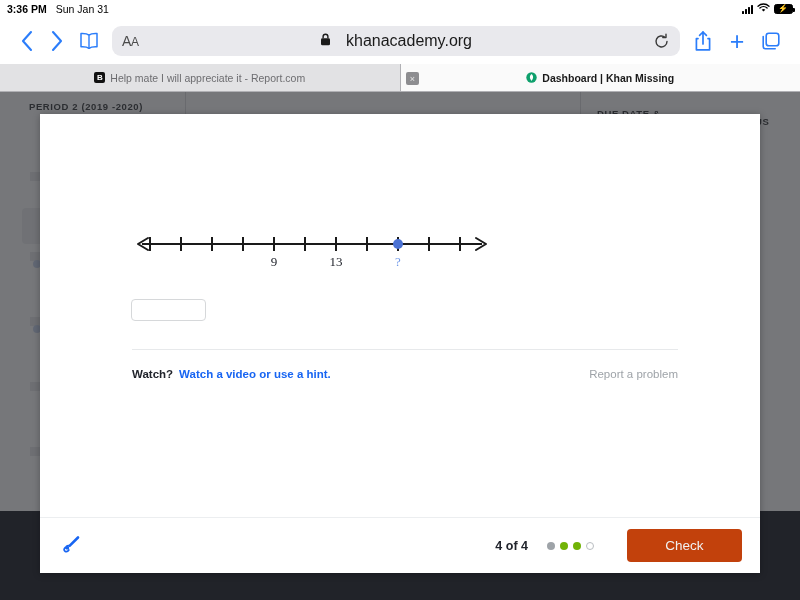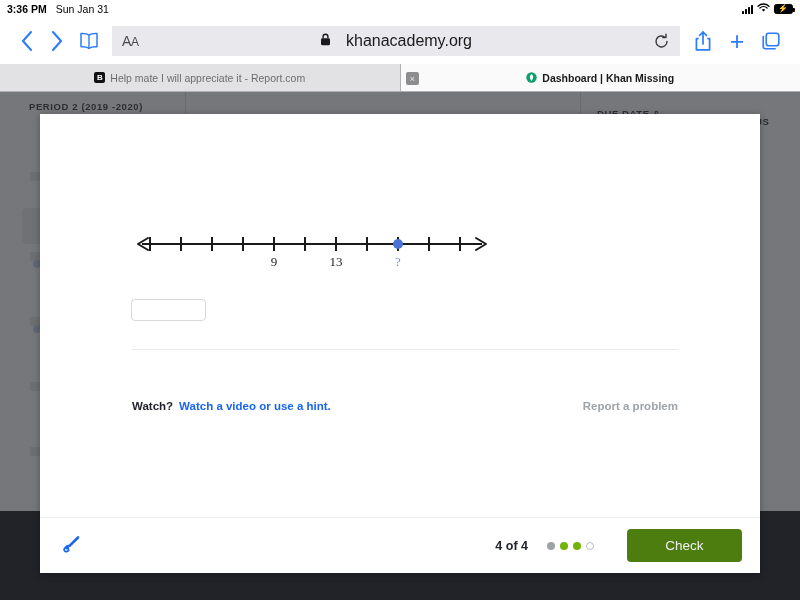--- a/index.html
+++ b/index.html
@@ -42,21 +42,21 @@
   
   #safari-toolbar {
     position: absolute; top: 18px; left: 0; width: 800px; height: 46px;
     background: #ffffff; display: flex; align-items: center; padding: 0 12px;
   }
   .nav-ico { color: #2b7dfa; display: flex; align-items: center; justify-content: center; cursor: pointer; }
   #back-button { width: 30px; }
   #forward-button { width: 30px; }
   #bookmarks-button { width: 34px; }
   #url-bar {
-    flex: 1; height: 30px; margin: 0 6px; background: #e9e9ed; border-radius: 0;
+    flex: 1; height: 30px; margin: 0 6px; background: #e9e9ed; border-radius: 9px;
     display: flex; align-items: center; position: relative; padding: 0 10px;
   }
   #aa-button { font-size: 12px; color: #4b4b4b; letter-spacing: -.3px; }
   #aa-button .big { font-size: 14px; }
   #url-center {
     position: absolute; left: 0; right: 0; display: flex; align-items: center;
     justify-content: center; gap: 5px; pointer-events: none;
   }
   #url-text { font-size: 16px; color: #1a1a1a; margin-left: 10px; }
   .lock-icon { display: inline-block; }
@@ -168,36 +168,36 @@
   #divider {
     position: absolute; left: 92px; top: 235px; width: 546px; height: 1px; background: #e7e9eb;
   }
 
   #stuck-row {
     position: absolute; left: 92px; top: 254px; width: 546px;
     display: flex; align-items: baseline; font-size: 11.5px;
   }
   #stuck-label { font-weight: 700; color: #21242c; }
   #hint-link { color: #1865f2; font-weight: 700; margin-left: 6px; cursor: pointer; }
-  #report-link { margin-left: auto; color: #9ea3a8; font-weight: 700; cursor: pointer; margin-top: 32px; }
+  #report-link { margin-left: auto; color: #9ea3a8; font-weight: 400; cursor: pointer; }
 
   #modal-footer {
     position: relative; height: 56px; flex: none; border-top: 1px solid #eceef0;
     display: flex; align-items: center; padding: 0 18px;
   }
   #scratchpad-button { width: 26px; height: 26px; display: flex; align-items: center; cursor: pointer; }
   #progress-area { margin-left: auto; display: flex; align-items: center; gap: 19px; }
   #progress-count { font-size: 12.5px; color: #21242c; font-weight: 600; }
   #progress-dots { display: flex; align-items: center; gap: 5px; }
   .pdot { width: 8px; height: 8px; border-radius: 50%; }
   .pdot.grey { background: #9ea3a8; }
   .pdot.green { background: #71b307; }
   .pdot.empty { background: transparent; border: 1.3px solid #b9bdc1; }
   #check-button {
-    margin-left: 14px; width: 115px; height: 33px; background: #4d7c0f;
+    margin-left: 14px; width: 115px; height: 33px; background: #c2410c;
     border: none; border-radius: 4px; color: #f0f1f2; font-size: 13.5px;
     font-family: "Liberation Sans", sans-serif; cursor: default;
   }
 </style>
 </head>
 <body>
 
 <div id="screen">
 
   <div id="status-bar">

